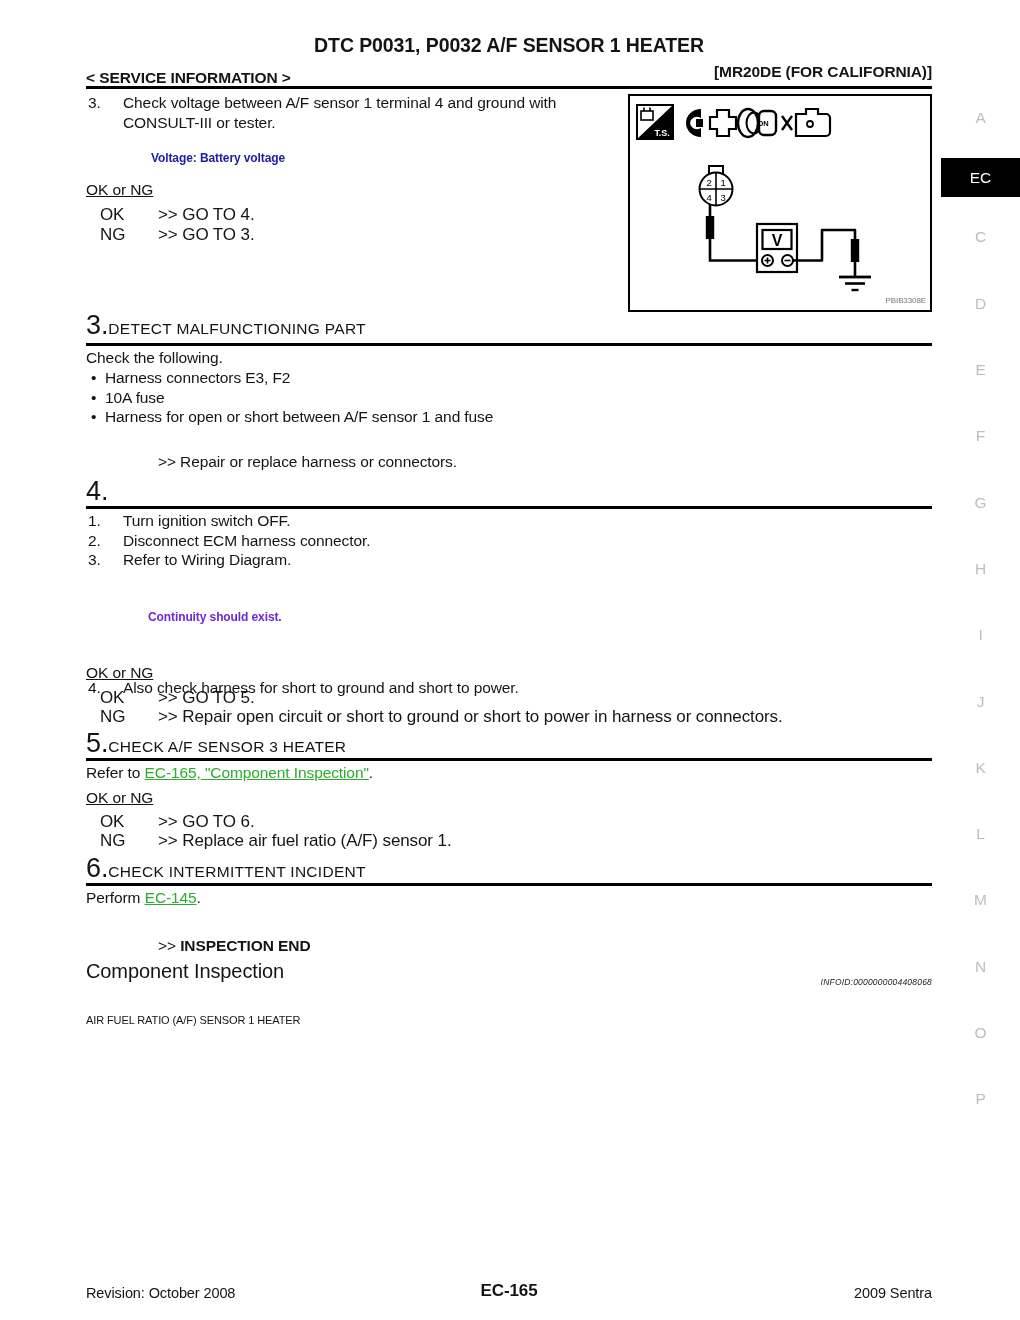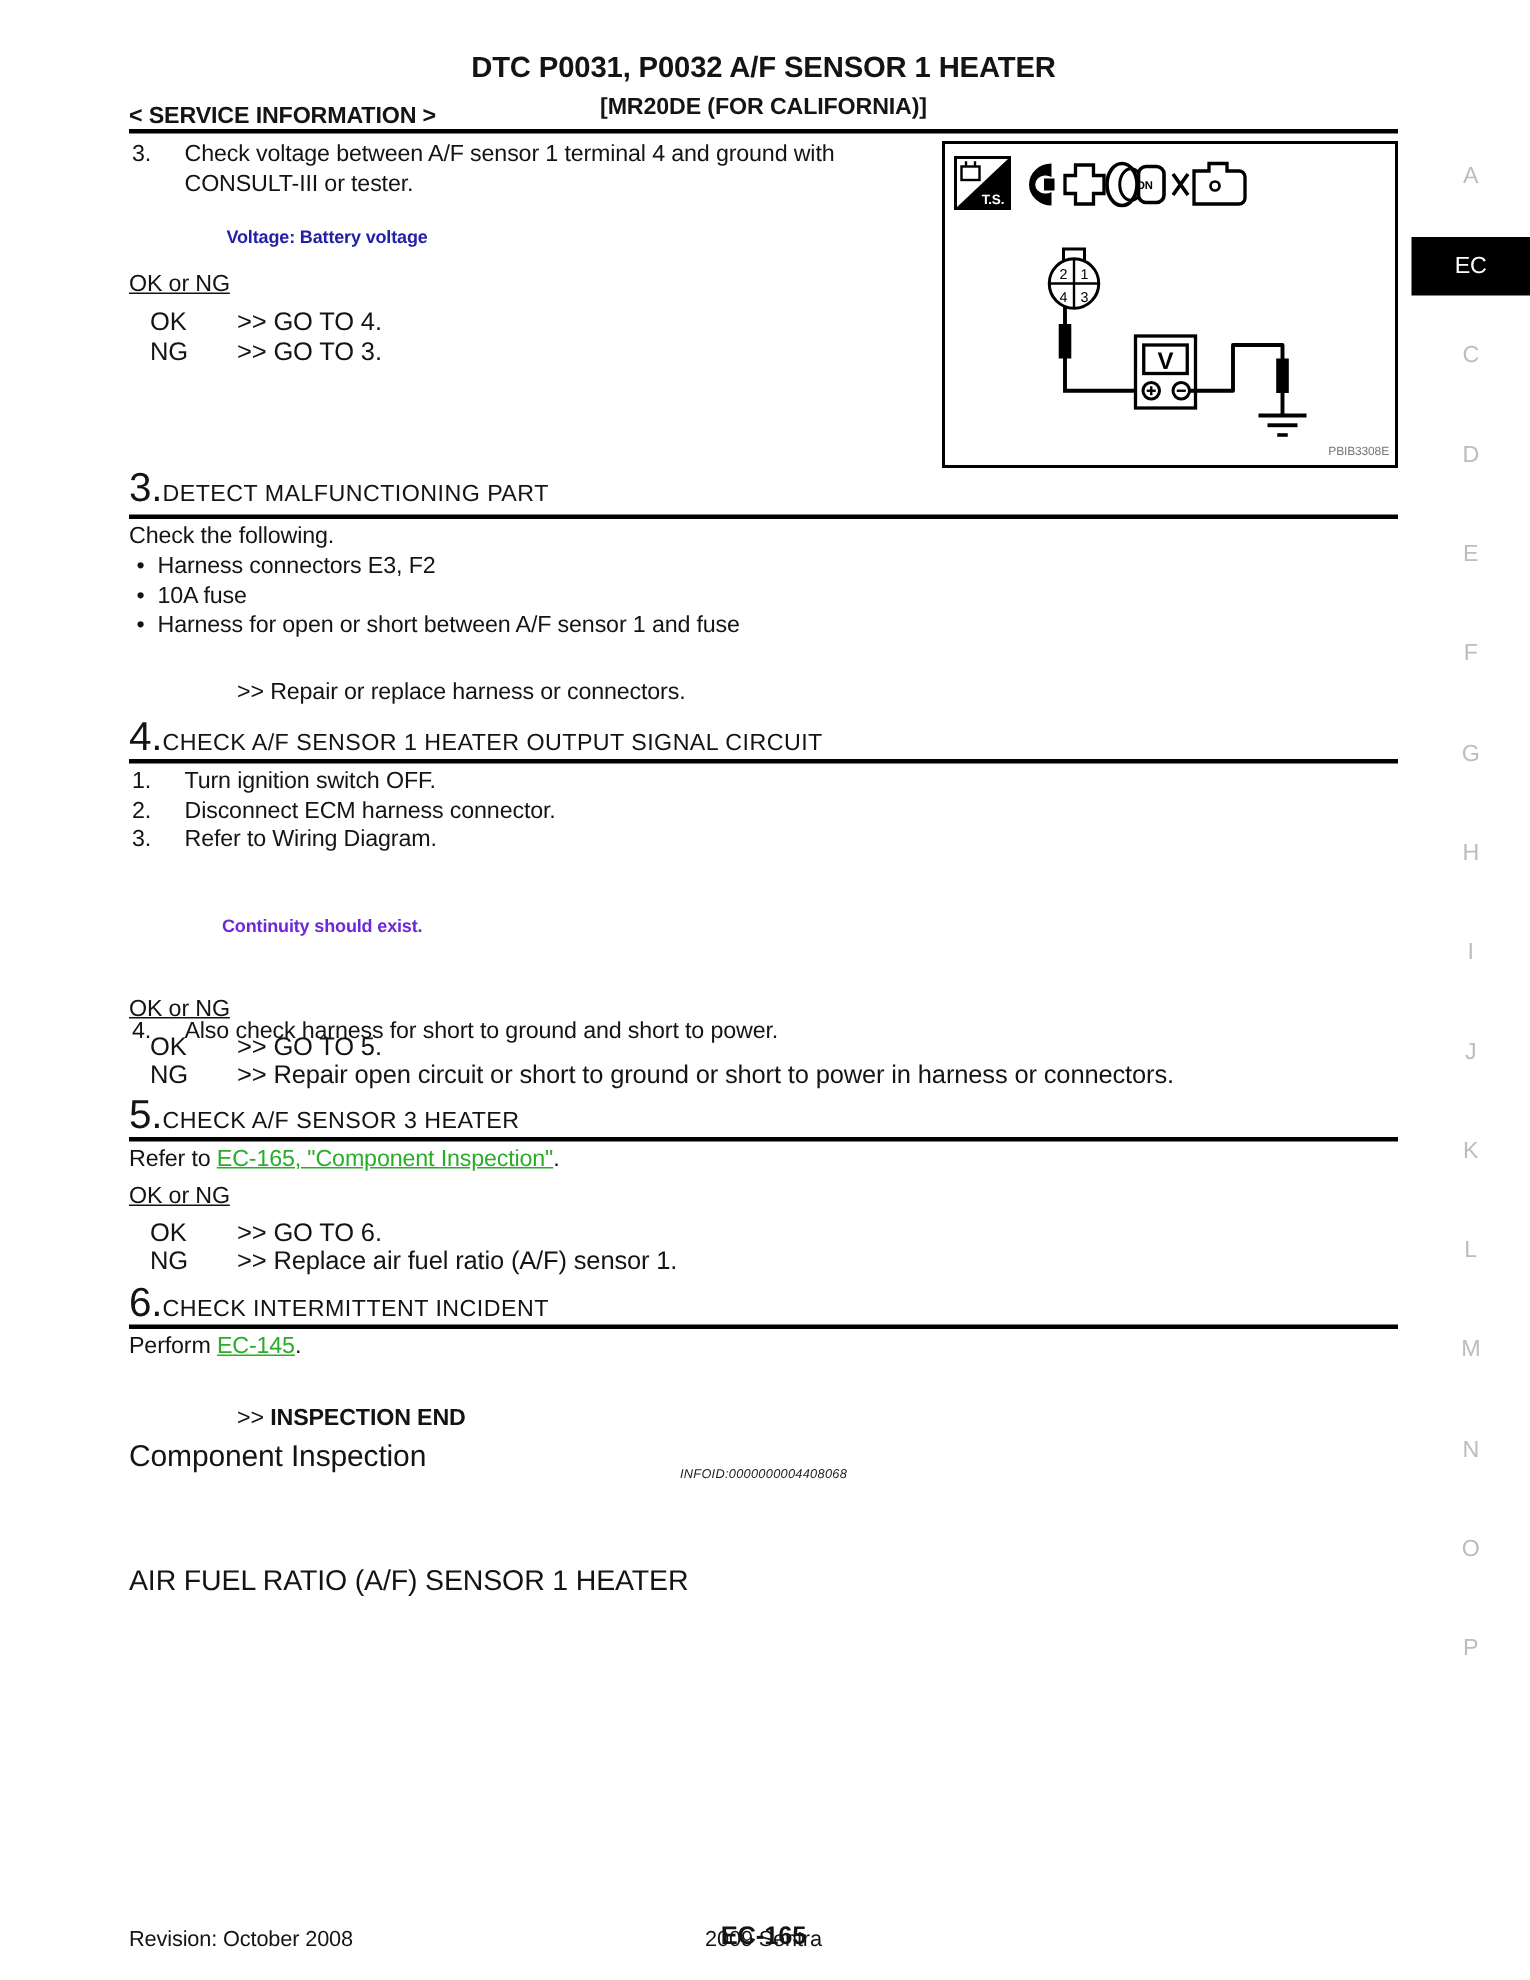--- a/index.html
+++ b/index.html
@@ -5,21 +5,21 @@
   html,body { margin:0; padding:0; }
   body {
     width:1020px; height:1320px; position:relative; background:#fff;
     font-family:"Liberation Sans","DejaVu Sans",sans-serif; color:#141414;
     letter-spacing:-0.1px;
   }
   .blk { position:absolute; left:86px; width:846px; font-size:15.5px; line-height:19.5px; }
   .b { font-weight:bold; }
   .ul { text-decoration:underline; }
   .center { text-align:center; }
-  .right { text-align:center; }
+  .right { text-align:right; }
   .hr { position:absolute; left:86px; width:846px; height:2.5px; background:#000; }
   .spec { position:absolute; font-size:12px; font-weight:bold; }
   .row { position:absolute; left:86px; width:846px; font-size:17px; }
   .rkey { display:inline-block; margin-left:14px; width:58px; }
   .numbered { position:relative; padding-left:37px; }
   .numbered .num { position:absolute; left:2px; }
   .indent72 { padding-left:72px; }
   .sechead { display:flex; align-items:baseline; }
   .secnum { font-size:27px; line-height:27px; }
   .sectitle { font-size:15.5px; letter-spacing:0.3px; }
@@ -137,21 +137,20 @@
 <div class="blk" style="top:348px;">Check the following.</div>
 <div class="blk bullets" style="top:368px;">
   <div><span class="dot">•</span><span>Harness connectors E3, F2</span></div>
   <div><span class="dot">•</span><span>10A fuse</span></div>
   <div><span class="dot">•</span><span>Harness for open or short between A/F sensor 1 and fuse</span></div>
 </div>
 <div class="blk indent72" style="top:452px;">&gt;&gt; Repair or replace harness or connectors.</div>
 
 <div class="blk sechead" style="top:478px;">
   <span class="secnum">4.</span>
-    <span class="sectitle">CHECK A/F SENSOR 1 HEATER OUTPUT SIGNAL CIRCUIT</span>
 </div>
 <div class="hr" style="top:506px;"></div>
 <div class="blk steps" style="top:511px;">
   <div class="numbered"><span class="num">1.</span><span>Turn ignition switch OFF.</span></div>
   <div class="numbered"><span class="num">2.</span><span>Disconnect ECM harness connector.</span></div>
   <div class="numbered"><span class="num">3.</span></div>
   <div class="numbered"><span>Refer to Wiring Diagram.</span></div>
 </div>
 <div class="spec" style="top:610px; left:148px; color:#6d28d9;">Continuity should exist.</div>
 <div class="blk numbered" style="top:639px;">
@@ -188,21 +187,21 @@
 <div class="hr" style="top:883px;"></div>
 <div class="blk" style="top:888px;">
   <span>Perform </span><a class="greenlink">EC-145</a><span>.</span>
 </div>
 <div class="blk indent72" style="top:936px;">
   <span>&gt;&gt; </span><span class="b">INSPECTION END</span>
 </div>
 
 <div class="blk" style="top:962px; font-size:20px;">Component Inspection</div>
 <div class="blk right infoid" style="top:973px;">INFOID:0000000004408068</div>
-<div class="blk" style="top:1045px; font-size:19px;">AIR FUEL RATIO (A/F) SENSOR 1 HEATER</div>
+<div class="blk" style="top:1011px; font-size:11px;">AIR FUEL RATIO (A/F) SENSOR 1 HEATER</div>
 
 <div class="sidebar">
   <div class="sidetab">A</div>
   <div class="sidetab active">EC</div>
   <div class="sidetab">C</div>
   <div class="sidetab">D</div>
   <div class="sidetab">E</div>
   <div class="sidetab">F</div>
   <div class="sidetab">G</div>
   <div class="sidetab">H</div>

